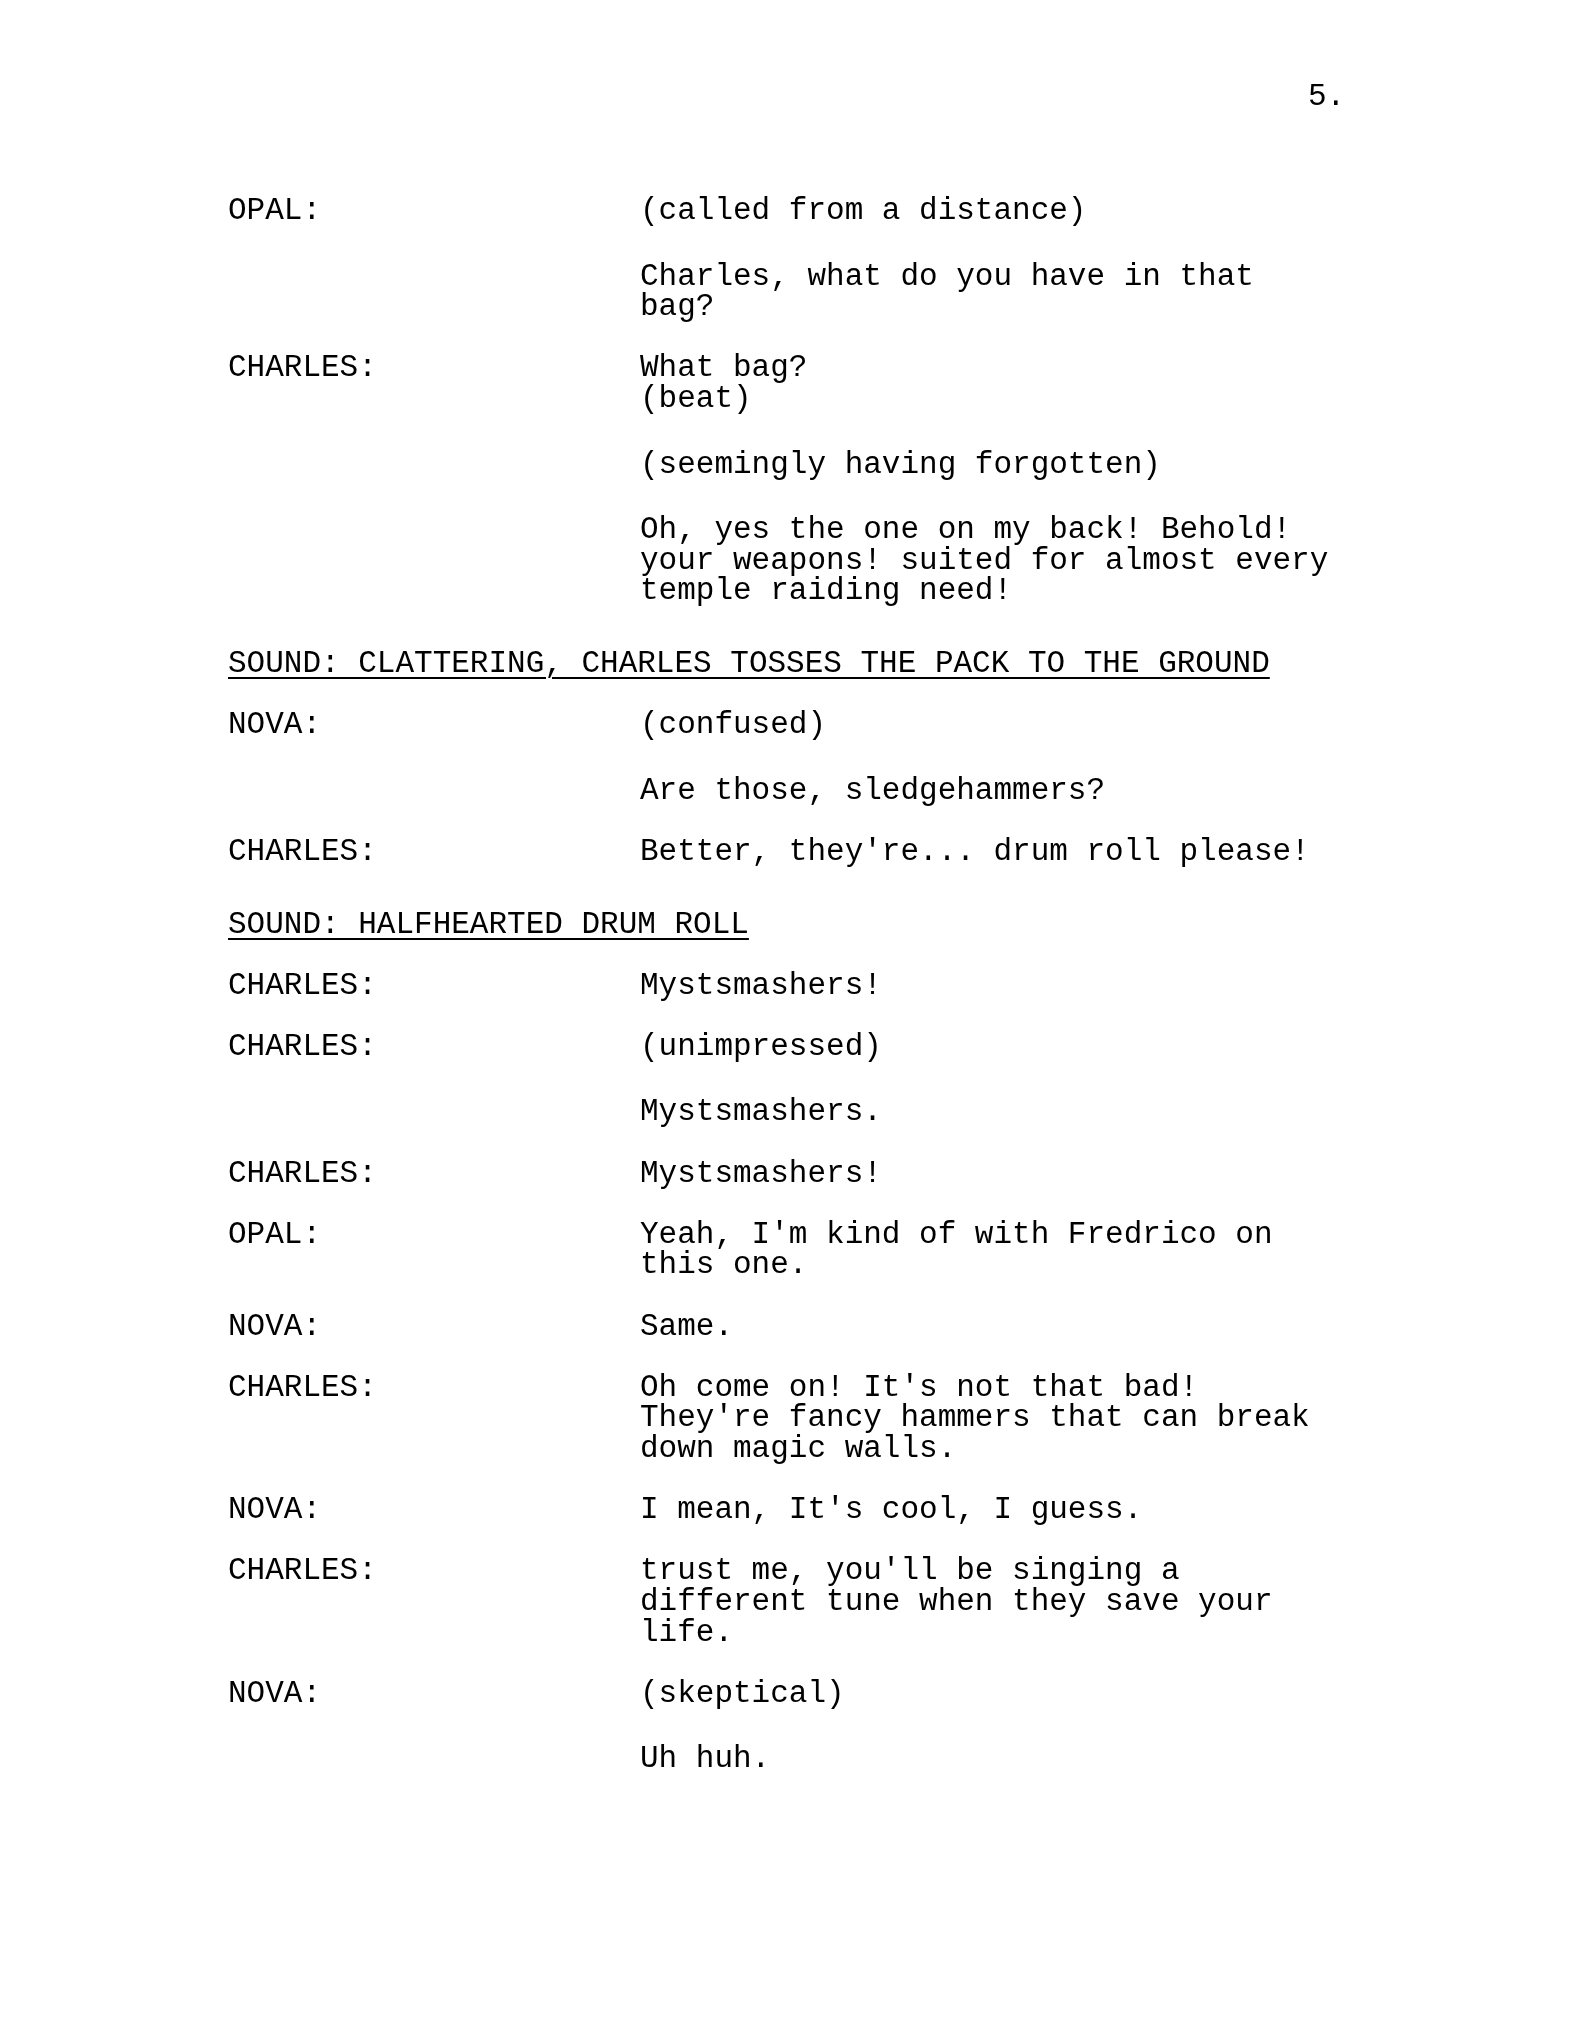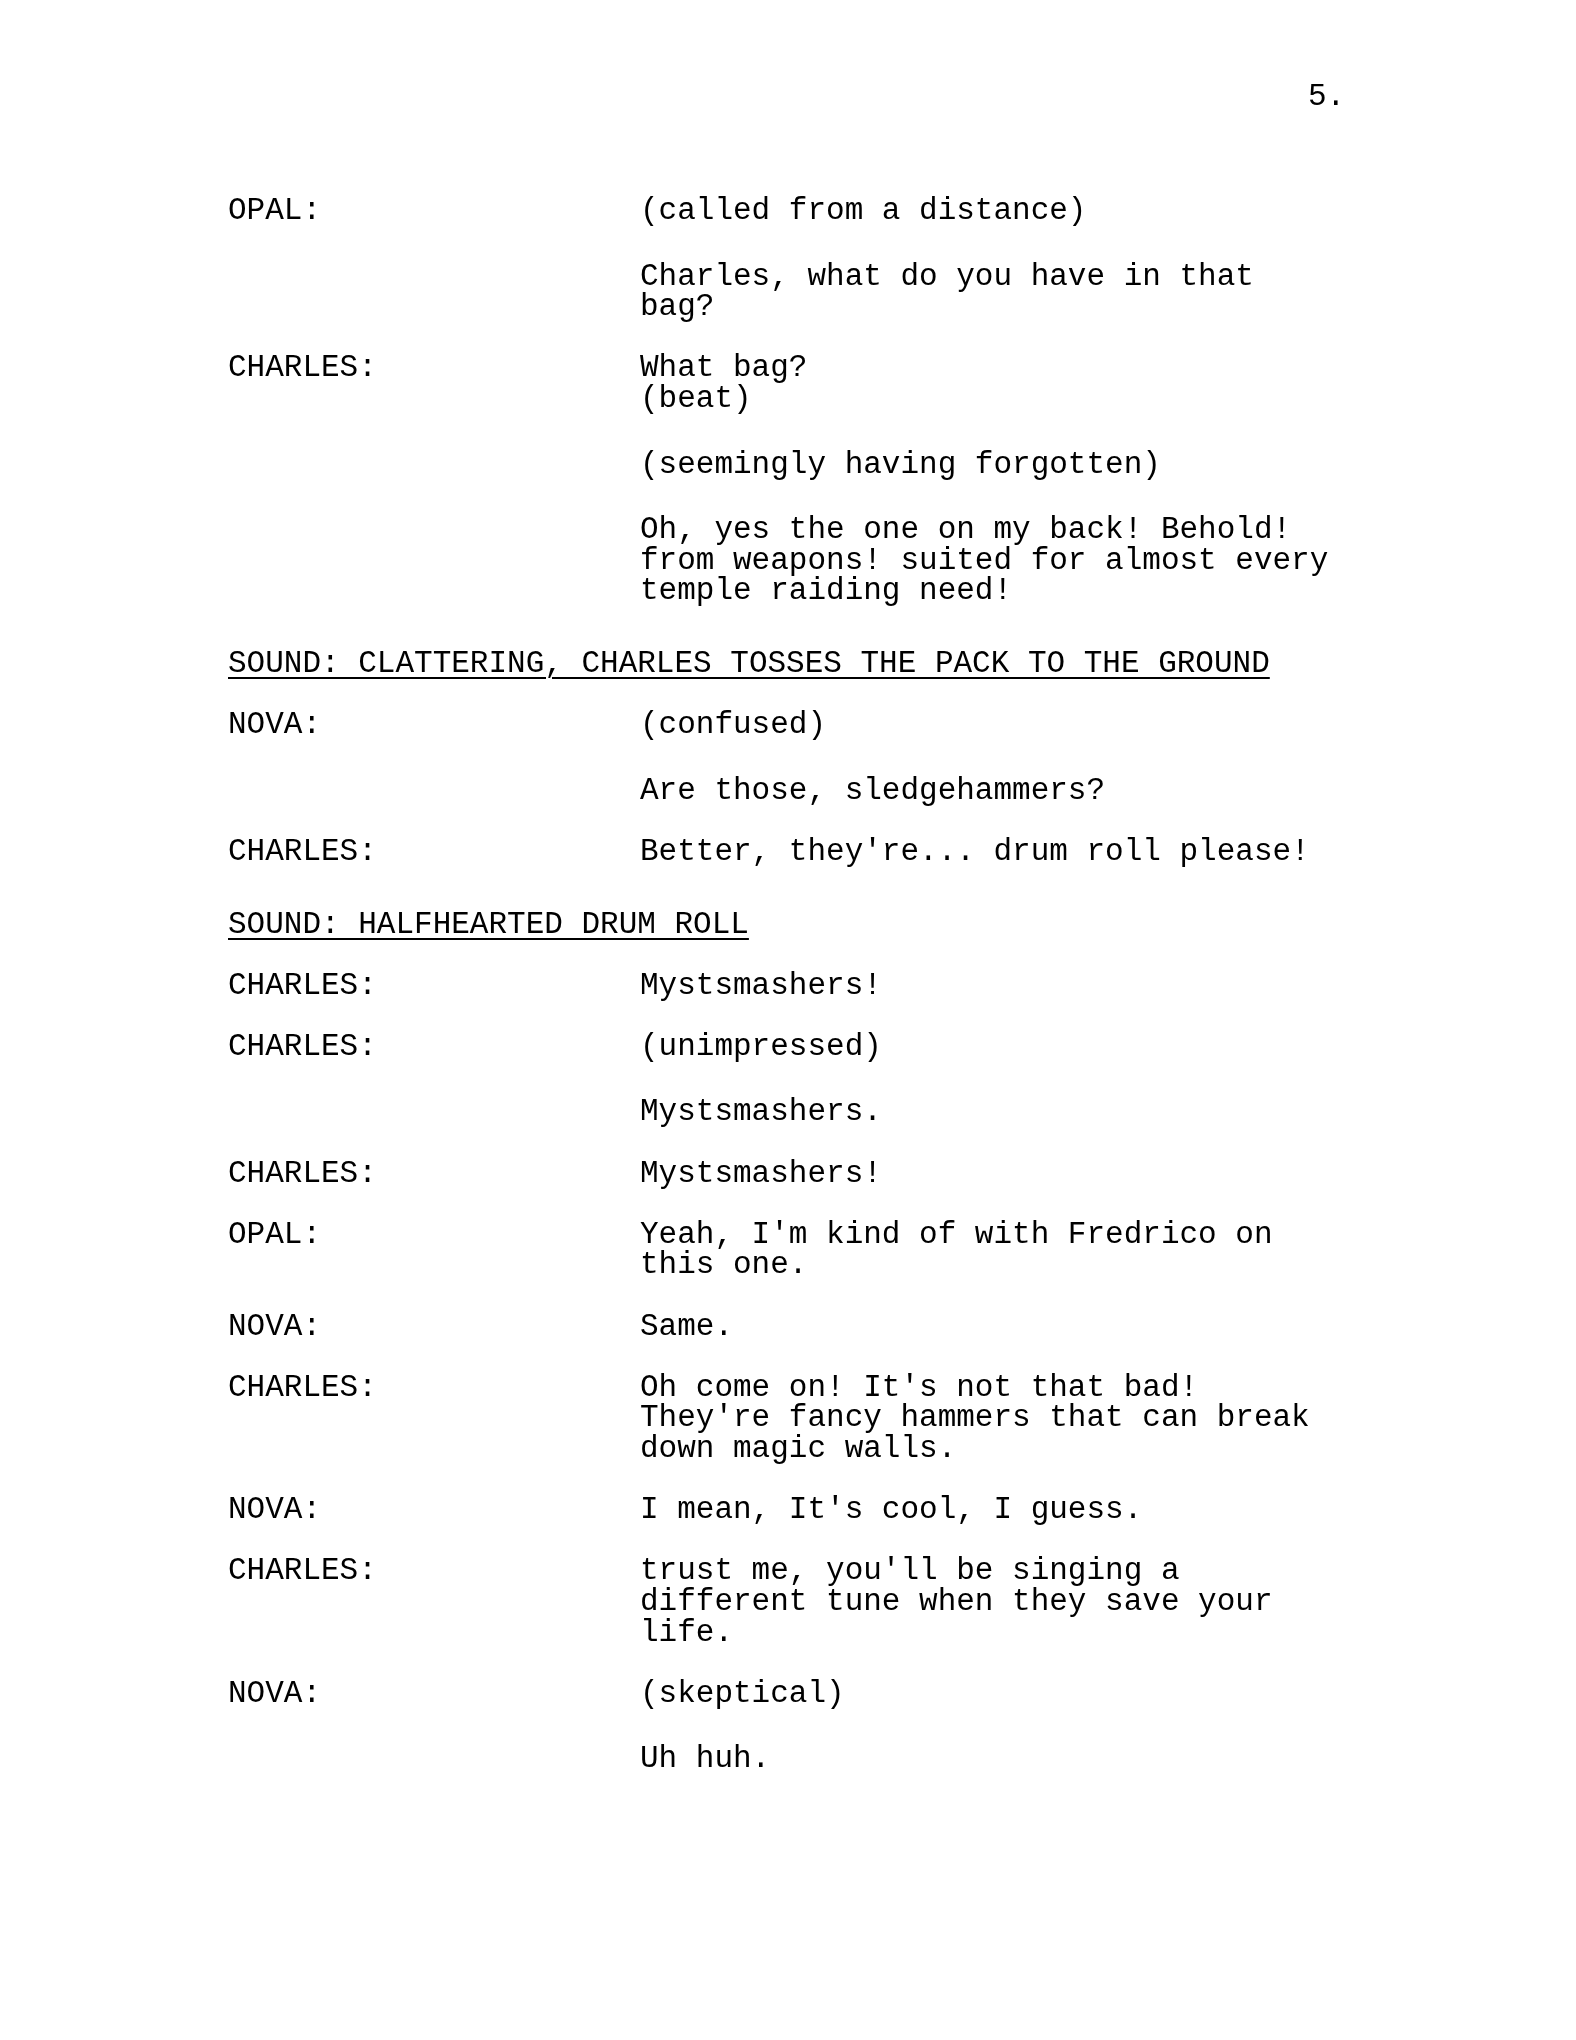--- a/index.html
+++ b/index.html
@@ -80,21 +80,21 @@
         </div>
   </div>
 
   <div class="block">
     <div class="speaker">CHARLES:</div>
     <div class="dialogue">
           <p class="para">What bag?
 (beat)</p>
           <p class="para">(seemingly having forgotten)</p>
           <p class="para">Oh, yes the one on my back! Behold!
-from weapons! suited for almost every
+your weapons! suited for almost every
 temple raiding need!</p>
         </div>
   </div>
 
   <div class="block sound">
     <span class="sound-text">SOUND: CLATTERING, CHARLES TOSSES THE PACK TO THE GROUND</span>
   </div>
 
   <div class="block">
     <div class="speaker">NOVA:</div>

